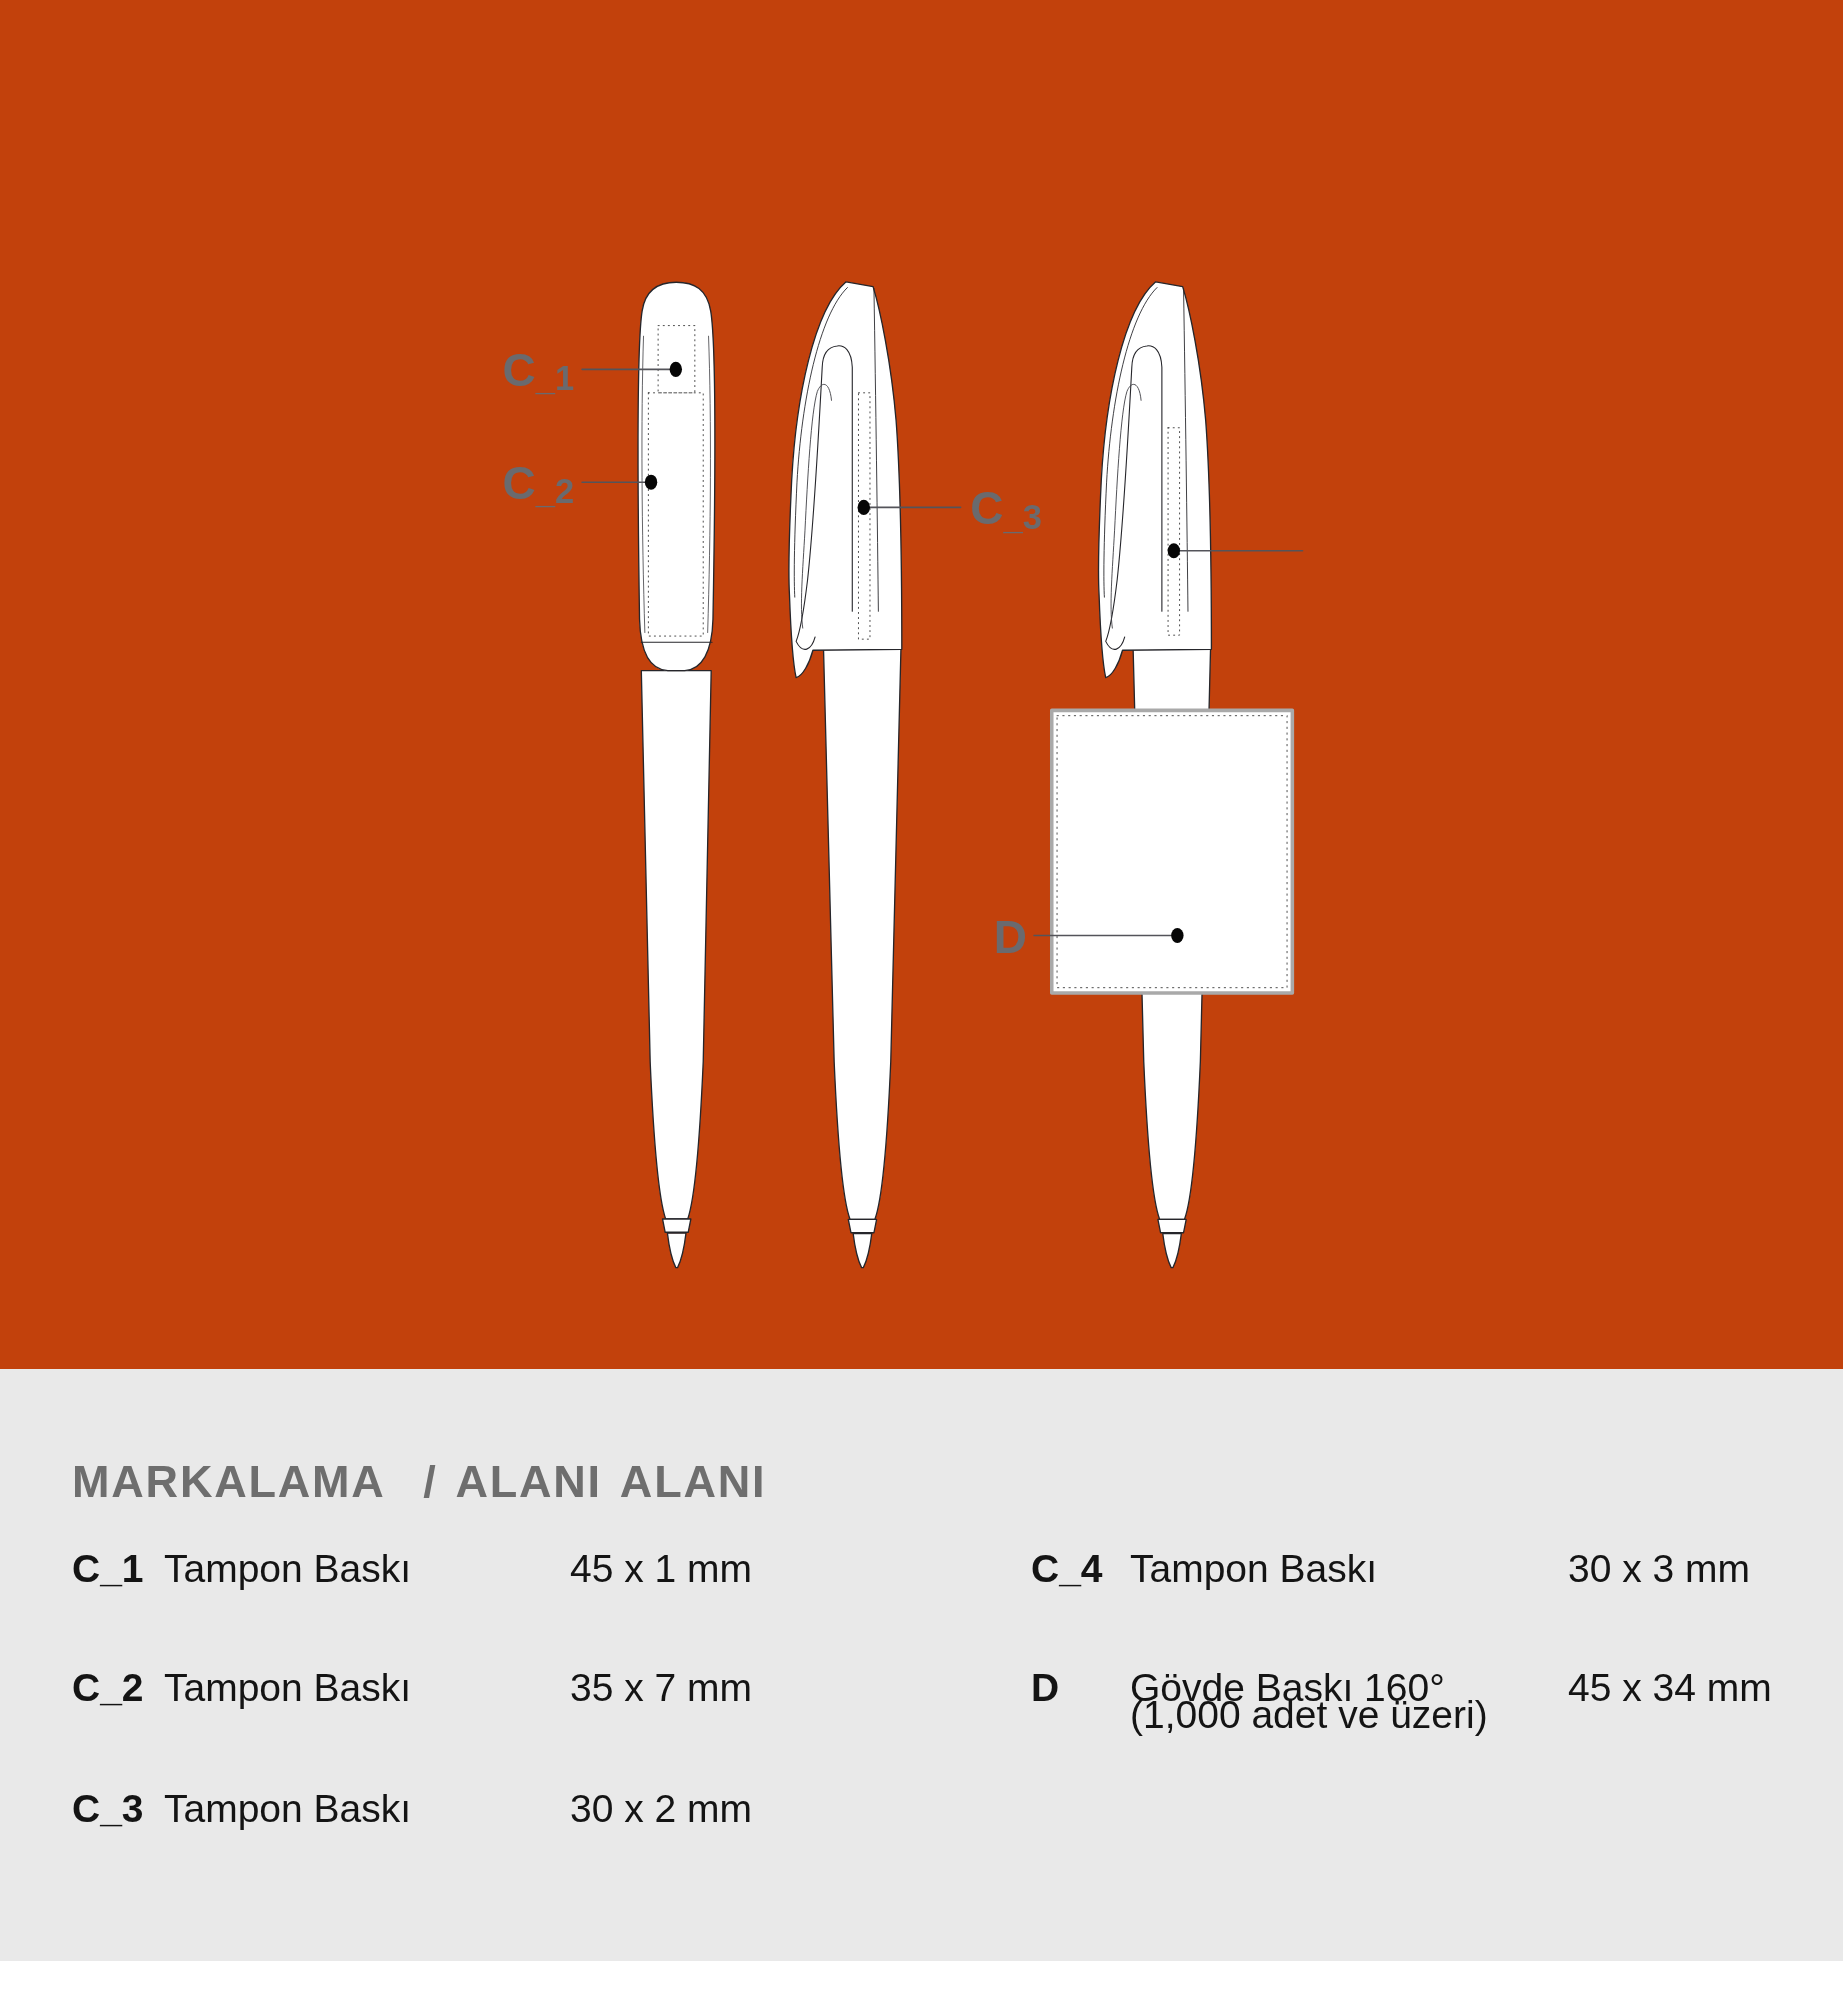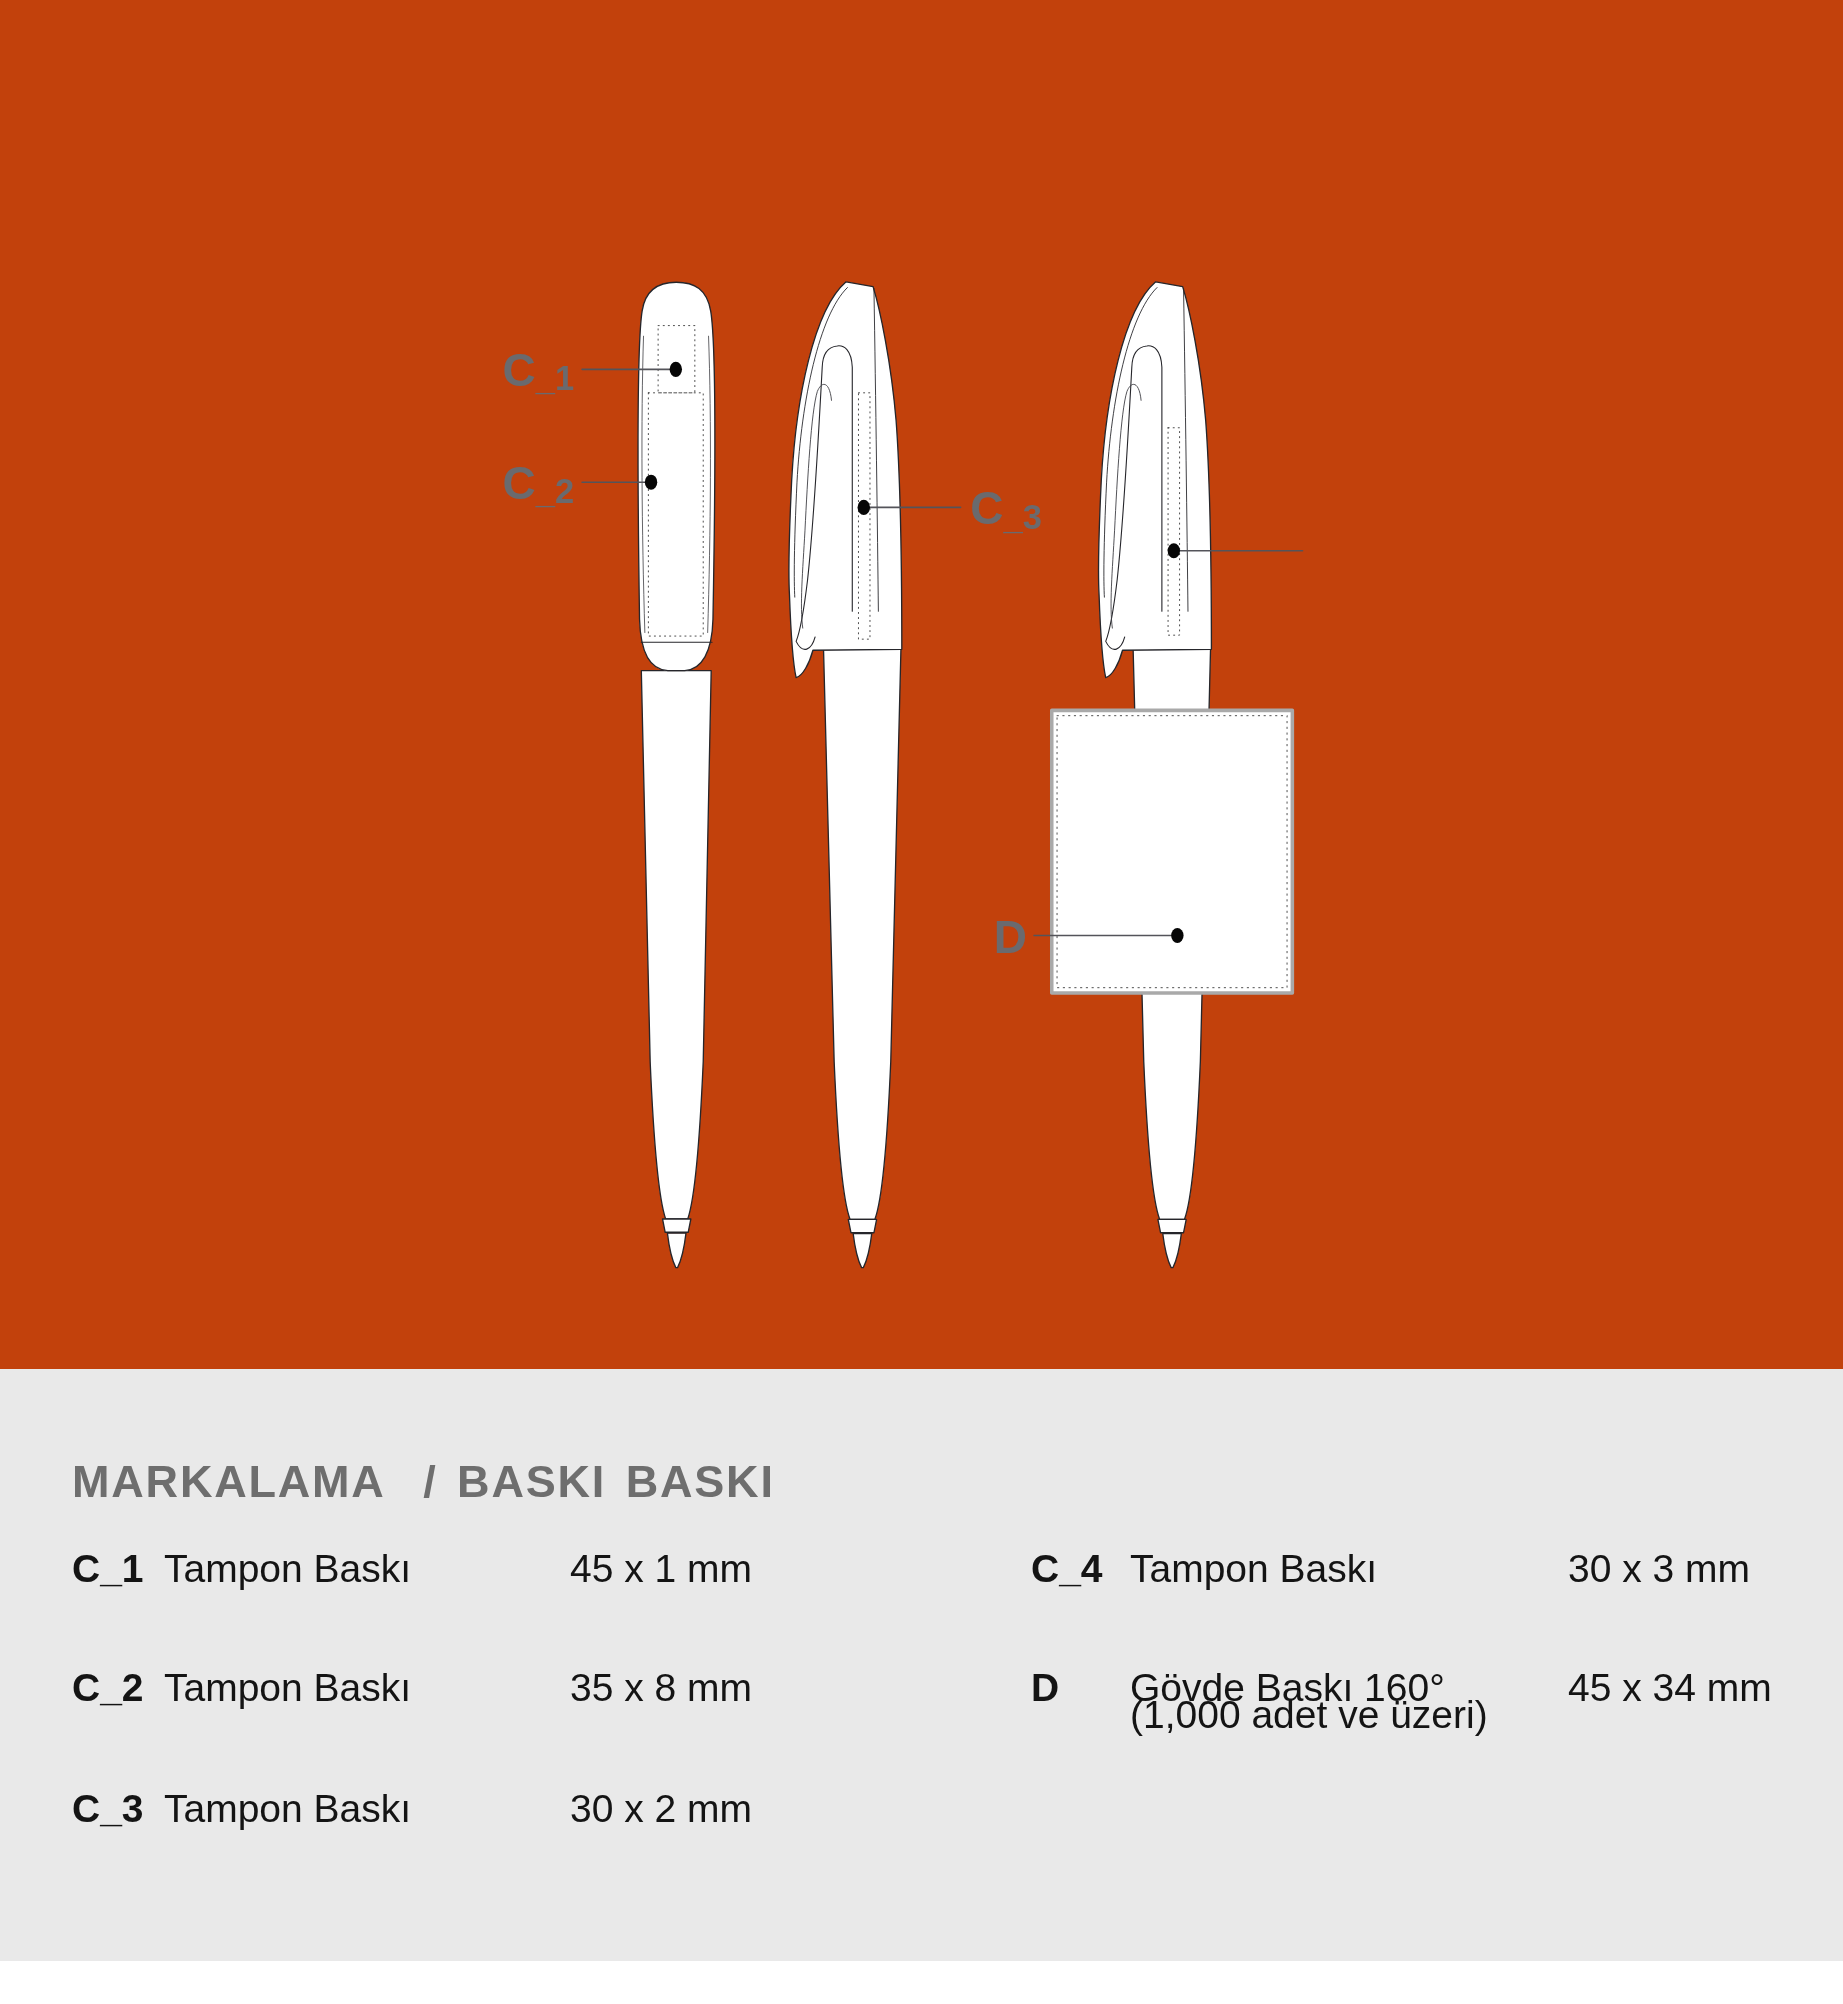--- a/index.html
+++ b/index.html
@@ -111,32 +111,32 @@
       </g>
     </g>
 
     <text class="callout-text" x="1298" y="872" text-anchor="end"><tspan>C</tspan><tspan class="callout-sub" dy="10">_1</tspan></text>
     <text class="callout-text" x="1298" y="1127" text-anchor="end"><tspan>C</tspan><tspan class="callout-sub" dy="10">_2</tspan></text>
     <text class="callout-text" x="2194" y="1185"><tspan>C</tspan><tspan class="callout-sub" dy="10">_3</tspan></text>
     <text class="callout-text" x="2322" y="2155" text-anchor="end"><tspan>D</tspan><tspan class="callout-sub" dy="10"></tspan></text>
   </svg>
 
   <div class="panel">
-    <div class="heading" style="top:87px">MARKALAMA  / BASKI BASKI</div>
+    <div class="heading" style="top:87px">MARKALAMA  / ALANI ALANI</div>
   </div>
 
   <div class="row rows-left row-1">
     <span class="code">C_1</span>
     <span class="method">Tampon Baskı</span>
     <span class="size">45 x 1 mm</span>
   </div>
   <div class="row rows-left row-2">
     <span class="code">C_2</span>
     <span class="method">Tampon Baskı</span>
-    <span class="size">35 x 8 mm</span>
+    <span class="size">35 x 7 mm</span>
   </div>
   <div class="row rows-left row-3">
     <span class="code">C_3</span>
     <span class="method">Tampon Baskı</span>
     <span class="size">30 x 2 mm</span>
   </div>
 
   <div class="row rows-right row-1">
     <span class="code">C_4</span>
     <span class="method">Tampon Baskı</span>

